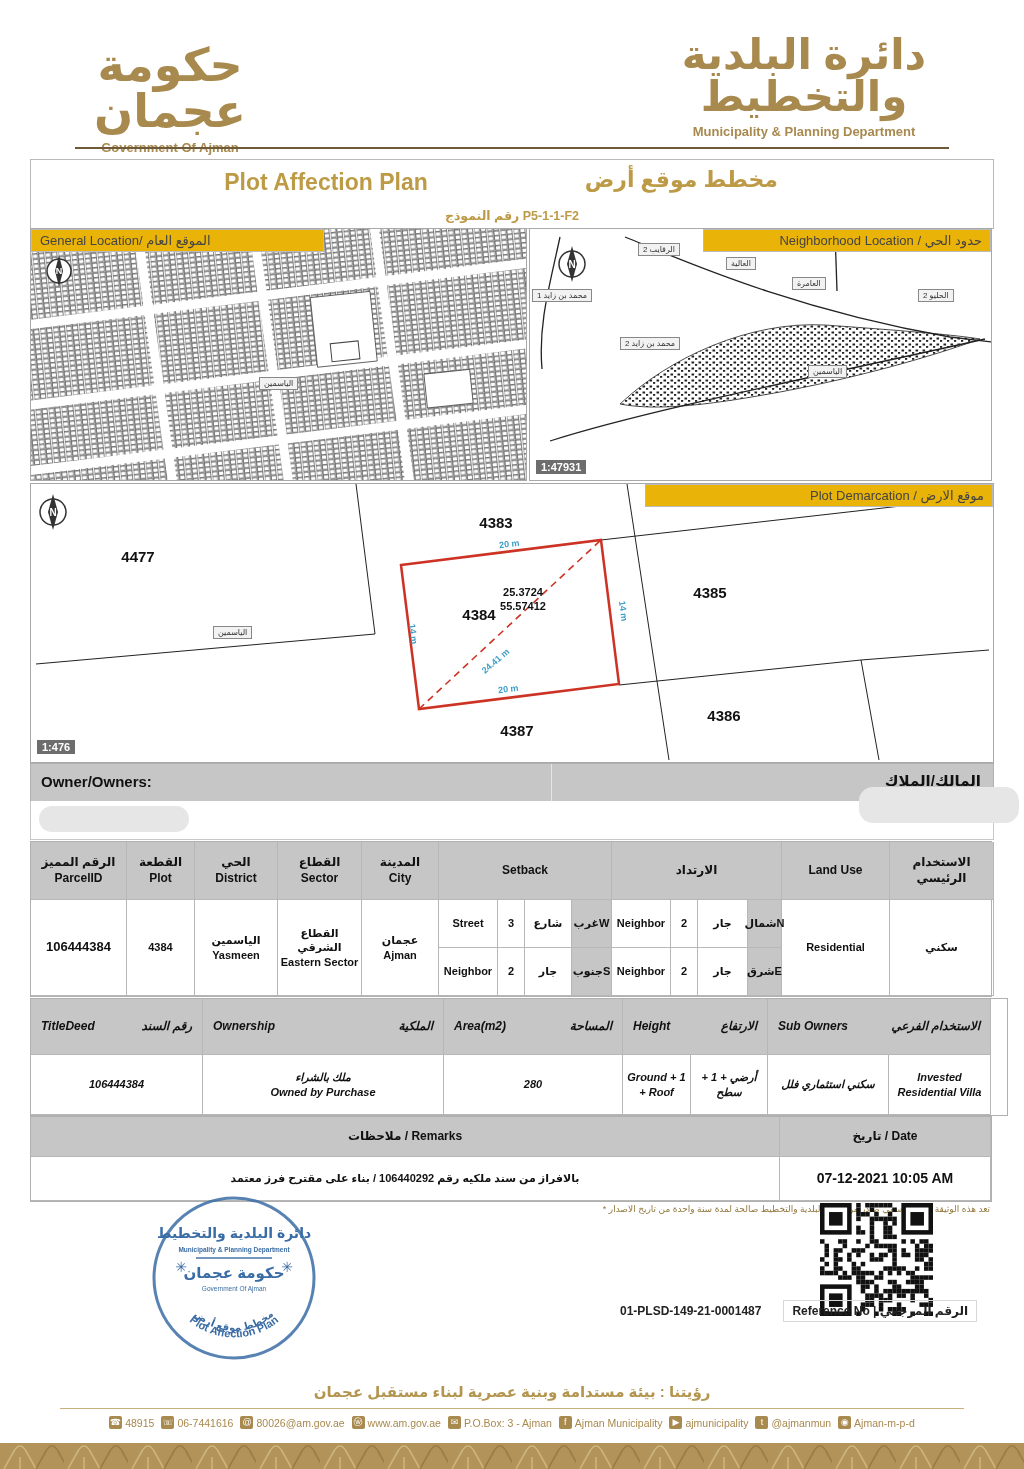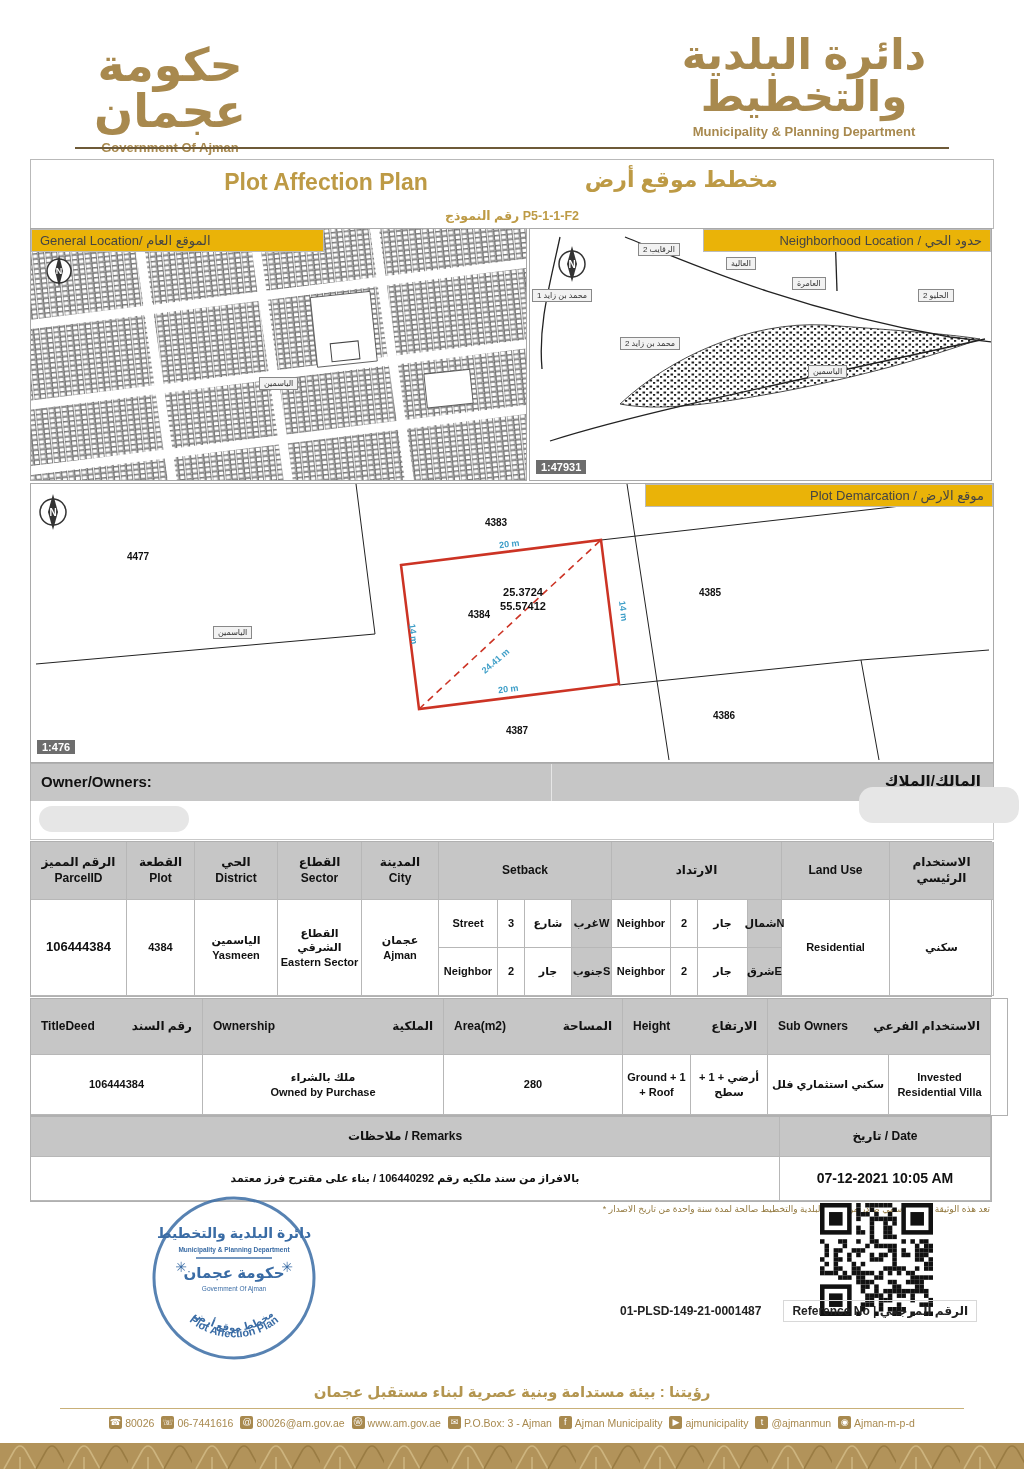--- a/index.html
+++ b/index.html
@@ -27,40 +27,40 @@
   .mapbox{position:relative;border:1px solid #a9a9a9;background:#fff;overflow:hidden;}
   .map-general{width:497px;}
   .map-neigh{width:463px;margin-left:2px;}
   .map-title{position:absolute;z-index:5;background:#eab308;border:1px solid #bbb;font-size:13px;color:#444;padding:3px 8px;}
   .mt-left{left:0;top:0;width:275px;}
   .mt-right{right:0;top:0;width:270px;text-align:right;}
   .chip{position:absolute;z-index:4;background:#f2f2f2;border:1px solid #888;font-size:8px;color:#333;padding:1px 4px;white-space:nowrap;}
   .scalechip{position:absolute;z-index:5;background:#6d6d6d;color:#fff;font-size:11px;font-weight:bold;padding:1px 5px;}
   
   .demarc{position:absolute;top:483px;left:30px;width:962px;height:278px;border:1px solid #a9a9a9;background:#fff;}
-  .plotlabel{position:absolute;font-size:10px;font-weight:bold;color:#111;transform:translate(-50%,-50%);}
+  .plotlabel{position:absolute;font-size:15px;font-weight:bold;color:#111;transform:translate(-50%,-50%);}
   .dim{position:absolute;font-size:9px;color:#3f9fc8;font-weight:bold;white-space:nowrap;}
   .coords{position:absolute;text-align:center;font-size:11px;font-weight:bold;color:#111;transform:translate(-50%,0);line-height:1.25;}
   
   .owner-head{position:absolute;top:763px;left:30px;width:962px;height:38px;background:#c6c6c6;border:1px solid #b0b0b0;}
   .owner-head .en{position:absolute;left:10px;top:9px;font-size:15px;font-weight:bold;color:#111;}
   .owner-head .ar{position:absolute;right:12px;top:8px;font-size:15px;font-weight:bold;color:#111;}
   .owner-div{position:absolute;left:520px;top:0;bottom:0;width:1px;background:#e6e6e6;}
   .owner-row{position:absolute;top:801px;left:30px;width:962px;height:38px;background:#fff;border:1px solid #c9c9c9;border-top:none;}
   .redact{position:absolute;background:#e6e6e6;border-radius:14px;}
   
   .grid{position:absolute;left:30px;display:grid;background:#fff;border:1px solid #b0b0b0;box-sizing:border-box;}
   .cell{border-right:1px solid #b7b7b7;border-bottom:1px solid #b7b7b7;display:flex;align-items:center;justify-content:center;
         text-align:center;font-size:11px;color:#111;box-sizing:border-box;flex-direction:column;line-height:1.3;}
   .hcell{background:#c6c6c6;font-weight:bold;font-size:12px;}
   .graycell{background:#c6c6c6;font-weight:bold;}
   .bold{font-weight:bold;}
   .t1{top:841px;grid-template-columns:96px 68px 83px 84px 77px 59px 27px 47px 40px 59px 27px 50px 34px 108px 104px;
       grid-template-rows:58px 48px 48px;width:962px;}
-  .t2{top:998px;grid-template-columns:172px 241px 179px 68px 77px 121px 102px;grid-template-rows:56px 60px;width:978px;}
+  .t2{top:998px;grid-template-columns:172px 241px 179px 68px 77px 121px 102px;grid-template-rows:56px 60px;width:978px;font-style:italic;}
   .t3{top:1116px;grid-template-columns:749px 211px;grid-template-rows:40px 44px;width:962px;}
   .hpair{display:flex;width:100%;justify-content:space-between;padding:0 10px;box-sizing:border-box;}
   
   .footnote{position:absolute;top:1204px;right:34px;width:460px;text-align:right;font-size:9px;color:#93793f;direction:rtl;}
   .stamp{position:absolute;top:1192px;left:148px;width:172px;height:172px;}
   .qr{position:absolute;top:1203px;left:820px;width:113px;height:113px;}
   .refrow{position:absolute;top:1300px;left:620px;width:372px;font-size:12px;font-weight:bold;color:#222;display:flex;align-items:center;}
   .reflabel{border:1px solid #d8d8d8;padding:3px 8px;margin-left:22px;font-weight:bold;}
   
   .vision{position:absolute;top:1383px;left:0;width:1024px;text-align:center;font-size:15px;font-weight:bold;color:#b3954f;}
@@ -585,21 +585,21 @@
     <span>01-PLSD-149-21-0001487</span>
     <span class="reflabel">Reference No | الرقم المرجعي</span>
   </div>
 
   <div class="vision">رؤيتنا : بيئة مستدامة وبنية عصرية لبناء مستقبل عجمان</div>
   <div class="vis-rule"></div>
 
   <div class="contacts">
     <span class="c-item">
         <span class="c-ic">☎</span>
-        <span>80026</span>
+        <span>48915</span>
       </span>
     <span class="c-item">
         <span class="c-ic">☏</span>
         <span>06-7441616</span>
       </span>
     <span class="c-item">
         <span class="c-ic">@</span>
         <span>80026@am.gov.ae</span>
       </span>
     <span class="c-item">

